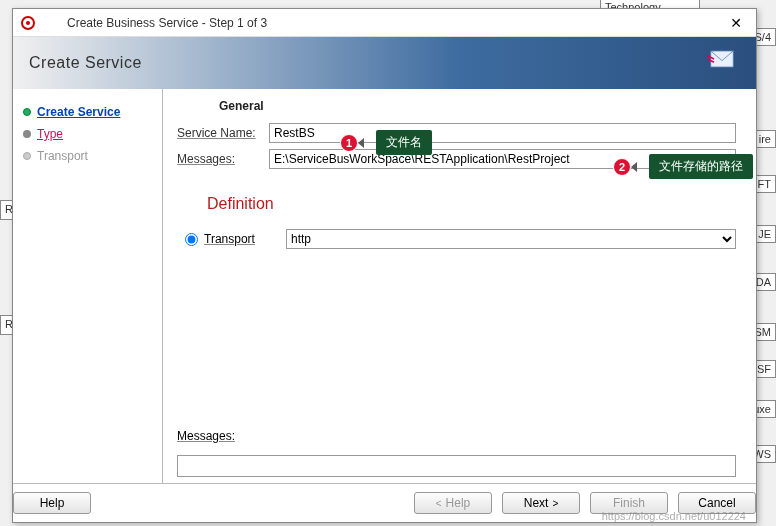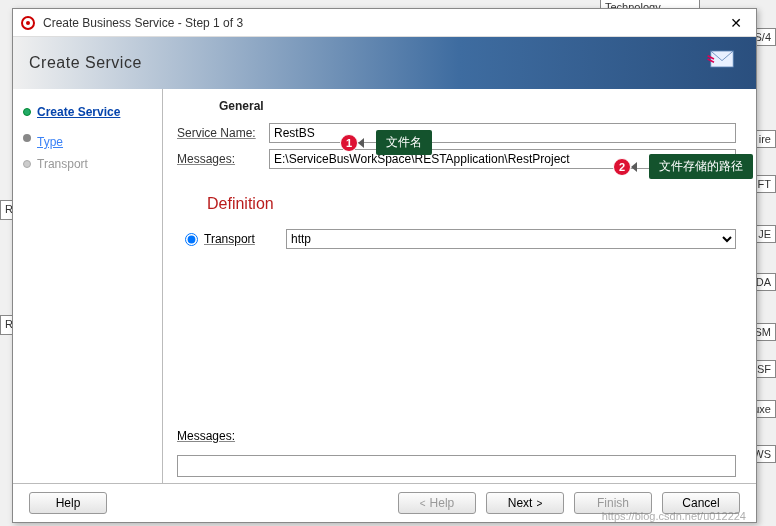--- a/index.html
+++ b/index.html
@@ -4,56 +4,56 @@
 <style>
   * { box-sizing: border-box; margin: 0; padding: 0; }
   body { font-family: "Microsoft YaHei", Tahoma, sans-serif; font-size: 12px; background: #f0f0f0; width: 776px; height: 526px; overflow: hidden; position: relative; }
   
   .bg-frag { position: absolute; background: #fff; border: 1px solid #888; font-size: 11px; color: #333; padding: 2px 4px; }
   
   .dialog { position: absolute; left: 12px; top: 8px; width: 745px; height: 515px; background: #fff; border: 1px solid #888; box-shadow: 2px 2px 6px rgba(0,0,0,0.25); display: flex; flex-direction: column; }
   .titlebar { height: 28px; background: #fff; border-bottom: 1px solid #ddd; display: flex; align-items: center; padding: 0 8px; }
   .titlebar .oracle-icon { width: 14px; height: 14px; border-radius: 50%; border: 2px solid #c00; position: relative; margin-right: 8px; }
   .titlebar .oracle-icon::after { content: ""; width: 4px; height: 4px; background: #c00; border-radius: 50%; position: absolute; left: 3px; top: 3px; }
-  .titlebar .title { flex: 1; font-size: 12px; color: #333; }
+  .titlebar .title { flex: 1; font-size: 12px; color: #333; margin-left: 24px; }
   .titlebar .close { width: 24px; text-align: center; cursor: pointer; font-size: 14px; }
   
   .banner { height: 52px; background: linear-gradient(to right, #f0f0f0 0%, #3e6ca0 60%, #2a4f7e 100%); display: flex; align-items: center; padding: 0 16px; position: relative; }
   .banner .heading { font-size: 16px; color: #333; font-family: Tahoma, sans-serif; letter-spacing: 0.5px; }
   .banner .mail-icon { position: absolute; right: 18px; top: 10px; width: 32px; height: 24px; }
   .banner .mail-icon svg { width: 100%; height: 100%; }
   
   .body { flex: 1; display: flex; min-height: 0; }
   .sidebar { width: 150px; border-right: 1px solid #bbb; padding: 12px 10px; }
   .step { display: flex; align-items: center; gap: 6px; padding: 4px 0; font-size: 12px; }
   .step .dot { width: 8px; height: 8px; border-radius: 50%; background: #888; flex-shrink: 0; }
   .step.active .dot { background: #2a6; border: 1px solid #083; }
   .step.active .lbl { color: #0645ad; font-weight: bold; text-decoration: underline; }
-  .step.next .lbl { color: #3b82f6; text-decoration: underline; margin-top: 8px; }
+  .step.next .lbl { color: #be185d; text-decoration: underline; }
   .step.disabled .lbl { color: #999; }
   .step.disabled .dot { background: #ccc; border: 1px solid #aaa; }
   
   .content { flex: 1; padding: 10px 20px 6px 14px; display: flex; flex-direction: column; }
   .section-title { font-size: 12px; color: #222; font-weight: bold; margin-bottom: 10px; margin-left: 42px; }
   .row { display: flex; align-items: flex-start; margin-bottom: 6px; }
   .row .lbl { width: 92px; color: #333; padding-top: 3px; text-decoration: underline; text-decoration-color: #888; }
   .row .lbl.nou { text-decoration: none; }
   .row input[type="text"] { flex: 1; border: 1px solid #999; padding: 2px 4px; font-size: 12px; height: 20px; font-family: inherit; }
   .row textarea { flex: 1; border: 1px solid #999; padding: 2px 4px; font-size: 12px; height: 78px; resize: none; font-family: inherit; }
   
   .def-title { color: #b91c1c; font-size: 16px; margin: 20px 0 14px 30px; padding-bottom: 2px; }
   .radio-row { display: flex; align-items: center; gap: 6px; margin-left: 8px; margin-bottom: 6px; }
   .radio-row .rlabel { width: 76px; text-decoration: underline; text-decoration-color: #888; }
   .radio-row select { flex: 1; border: 1px solid #999; height: 20px; font-size: 12px; font-family: inherit; background: #fff; }
   
   .spacer { flex: 1; }
   .messages-lbl { text-decoration: underline; text-decoration-color: #888; margin-bottom: 12px; }
   .messages-box { border: 1px solid #999; height: 22px; background: #fff; }
   
-  .footer { border-top: 1px solid #bbb; padding: 8px 16px; display: flex; align-items: center; gap: 10px; }
+  .footer { border-top: 1px solid #bbb; padding: 8px 0; display: flex; align-items: center; gap: 10px; }
   .btn { min-width: 78px; height: 22px; background: linear-gradient(#fdfdfd, #e4e4e4); border: 1px solid #999; border-radius: 3px; font-size: 12px; cursor: pointer; font-family: inherit; display: inline-flex; align-items: center; justify-content: center; gap: 4px; }
   .btn.disabled { color: #999; }
   .btn .arrow { font-size: 10px; }
   .footer .fspacer { flex: 1; }
   
   .annot { position: absolute; display: flex; align-items: center; z-index: 50; }
   .annot .num { width: 18px; height: 18px; border-radius: 50%; background: #d13; color: #fff; font-size: 11px; display: flex; align-items: center; justify-content: center; font-weight: bold; border: 1px solid #fff; }
   .annot .bubble { background: #14532d; color: #fff; padding: 4px 10px; font-size: 12px; border-radius: 2px; margin-left: 12px; white-space: nowrap; }
   .annot .tri { width: 0; height: 0; border-top: 5px solid transparent; border-bottom: 5px solid transparent; border-right: 6px solid #5a5a5a; }
   

